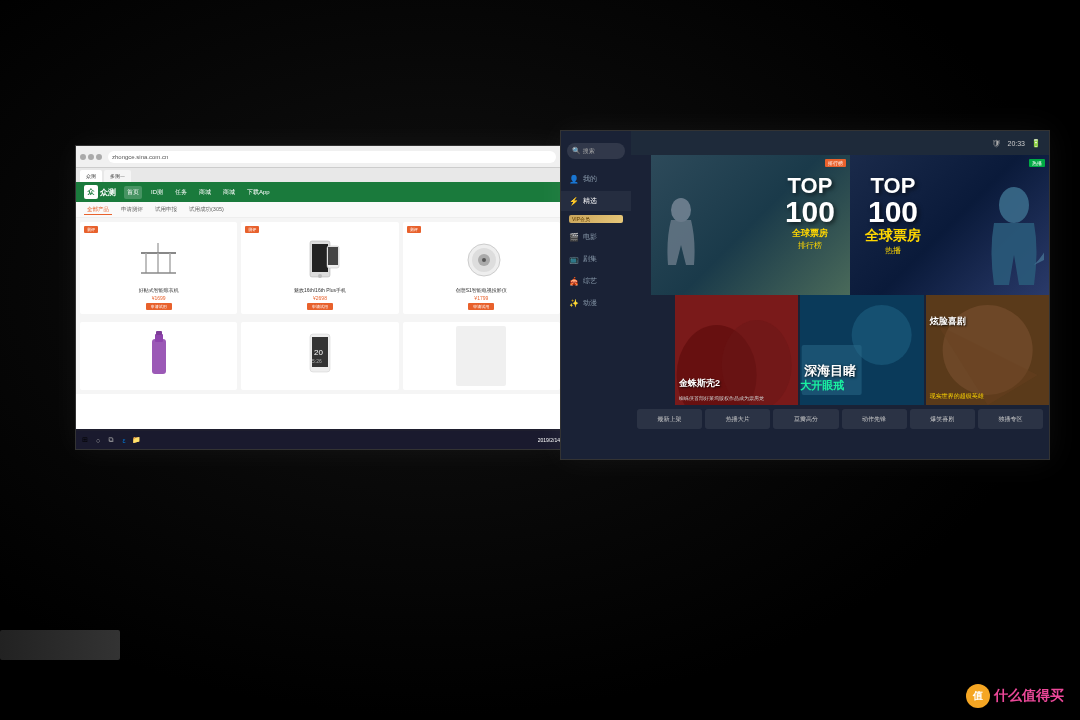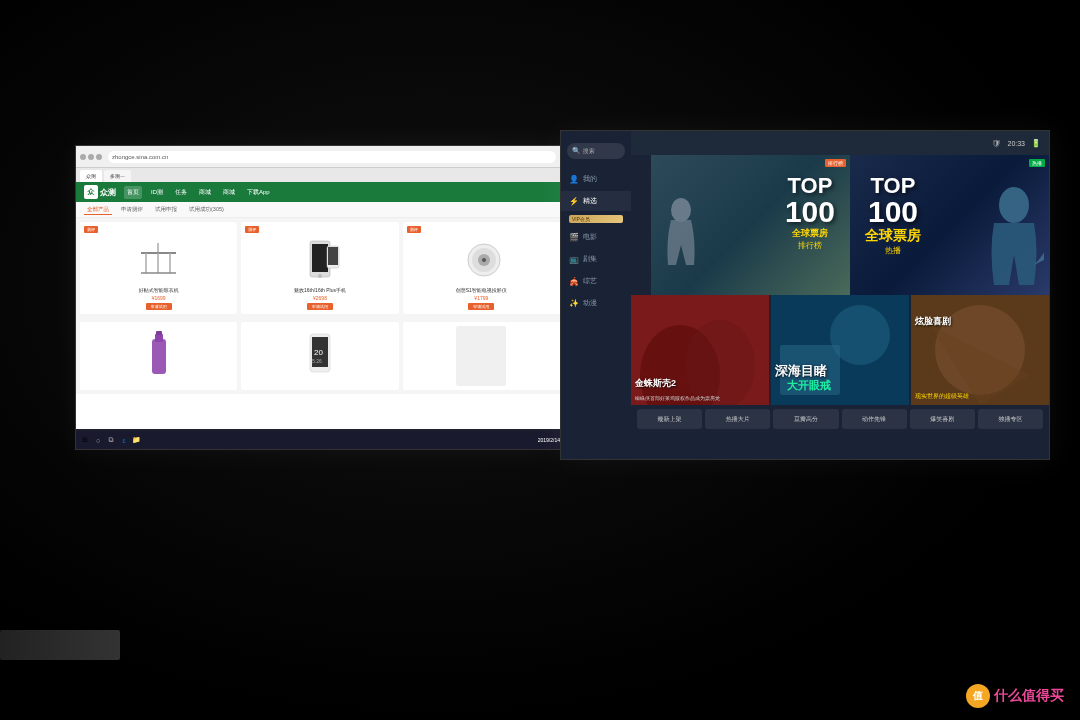--- a/index.html
+++ b/index.html
@@ -408,20 +408,21 @@
     }
 
     .content-card {
       flex: 1;
       position: relative;
       overflow: hidden;
     }
 
     .content-card-1 {
       background: linear-gradient(135deg, #8a1a1a 0%, #3a0a0a 100%);
+      margin-left: 44px;
     }
 
     .content-card-2 {
       background: linear-gradient(135deg, #0a3a5a 0%, #0a2a4a 100%);
     }
 
     .content-card-3 {
       background: linear-gradient(135deg, #5a3a1a 0%, #3a2010 100%);
     }
 
@@ -756,21 +757,21 @@
       </div>
 
       <div class="content-card content-card-2">
         <div class="content-label">热播</div>
         <svg style="position:absolute;inset:0;width:100%;height:100%;" viewBox="0 0 160 110" preserveAspectRatio="xMidYMid slice">
           <rect width="160" height="110" fill="#0a3a5a"></rect>
           <circle cx="100" cy="40" r="30" fill="#1a5a7a" opacity="0.7"></circle>
           <rect x="20" y="50" width="60" height="50" fill="#2a6a8a" opacity="0.5" rx="2"></rect>
         </svg>
         <div class="content-title" style="font-size:13px;font-weight:900;color:#fff;position:absolute;bottom:25px;left:4px;text-shadow:1px 1px 3px rgba(0,0,0,0.8);">深海目睹</div>
-        <div style="position:absolute;bottom:12px;left:16px;font-size:11px;font-weight:900;color:#1af0a0;">大开眼戒</div>
+        <div style="position:absolute;bottom:12px;left:0;font-size:11px;font-weight:900;color:#1af0a0;">大开眼戒</div>
       </div>
 
       <div class="content-card content-card-3">
         <div class="content-label">热播</div>
         <svg style="position:absolute;inset:0;width:100%;height:100%;" viewBox="0 0 160 110" preserveAspectRatio="xMidYMid slice">
           <rect width="160" height="110" fill="#5a3a1a"></rect>
           <circle cx="80" cy="55" r="45" fill="#7a5030" opacity="0.6"></circle>
           <path d="M30,30 L130,80 L80,110 Z" fill="#6a4020" opacity="0.4"></path>
         </svg>
         <div style="position:absolute;top:20px;left:4px;right:4px;font-size:9px;font-weight:bold;color:#fff;text-shadow:1px 1px 2px rgba(0,0,0,0.8);">炫脸喜剧</div>

